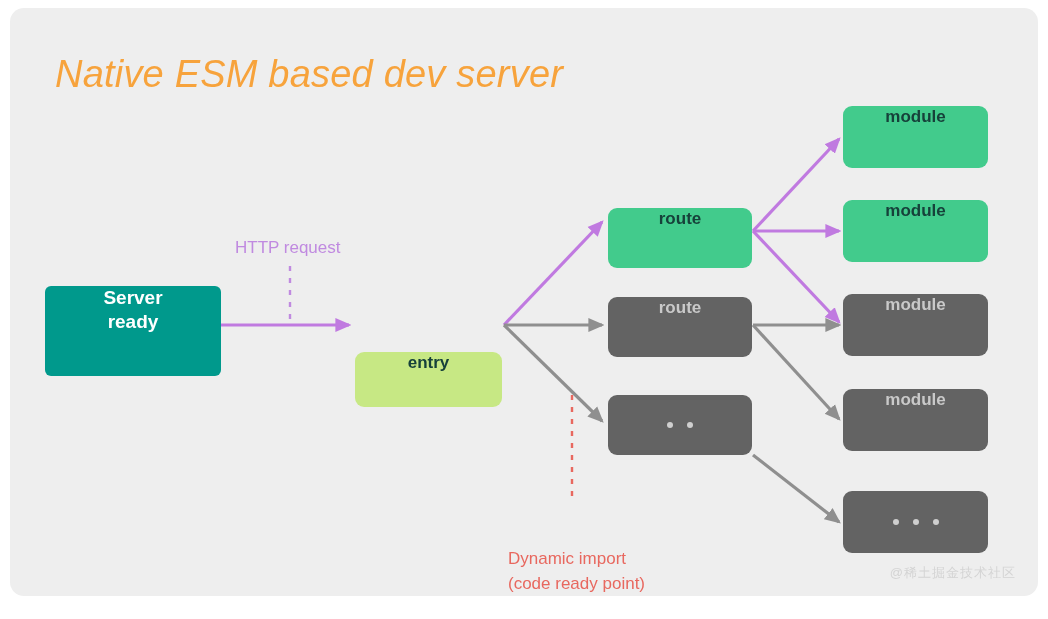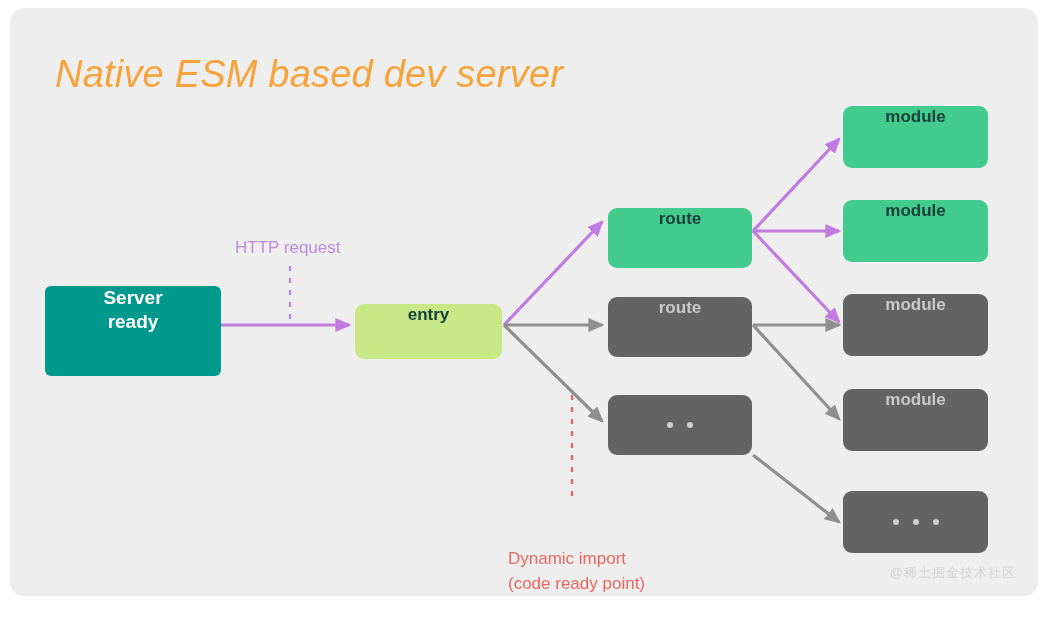--- a/index.html
+++ b/index.html
@@ -32,21 +32,21 @@
     border-radius:9px;
     display:flex;justify-content:center;
     font-size:17px;
     font-weight:bold;
     box-sizing:border-box;
     text-align:center;
     line-height:1.25;
   }
   .node.teal{background:#00998c;color:#ffffff;border-radius:6px;font-size:19px;}
   .node.green{background:#42cb8c;color:#16413a;}
-  .node.lime{background:#c7e884;color:#16413a;}
+  .node.lime{background:#c7e884;color:#16413a;margin-top:48px;}
   .node.gray{background:#636363;color:#c9c9c9;}
   .dots{
     display:flex;align-items:center;justify-content:center;gap:14px;
   }
   .dots i{
     display:block;width:6px;height:6px;border-radius:50%;
     background:#cfcfcf;
   }
   .label{
     position:absolute;

